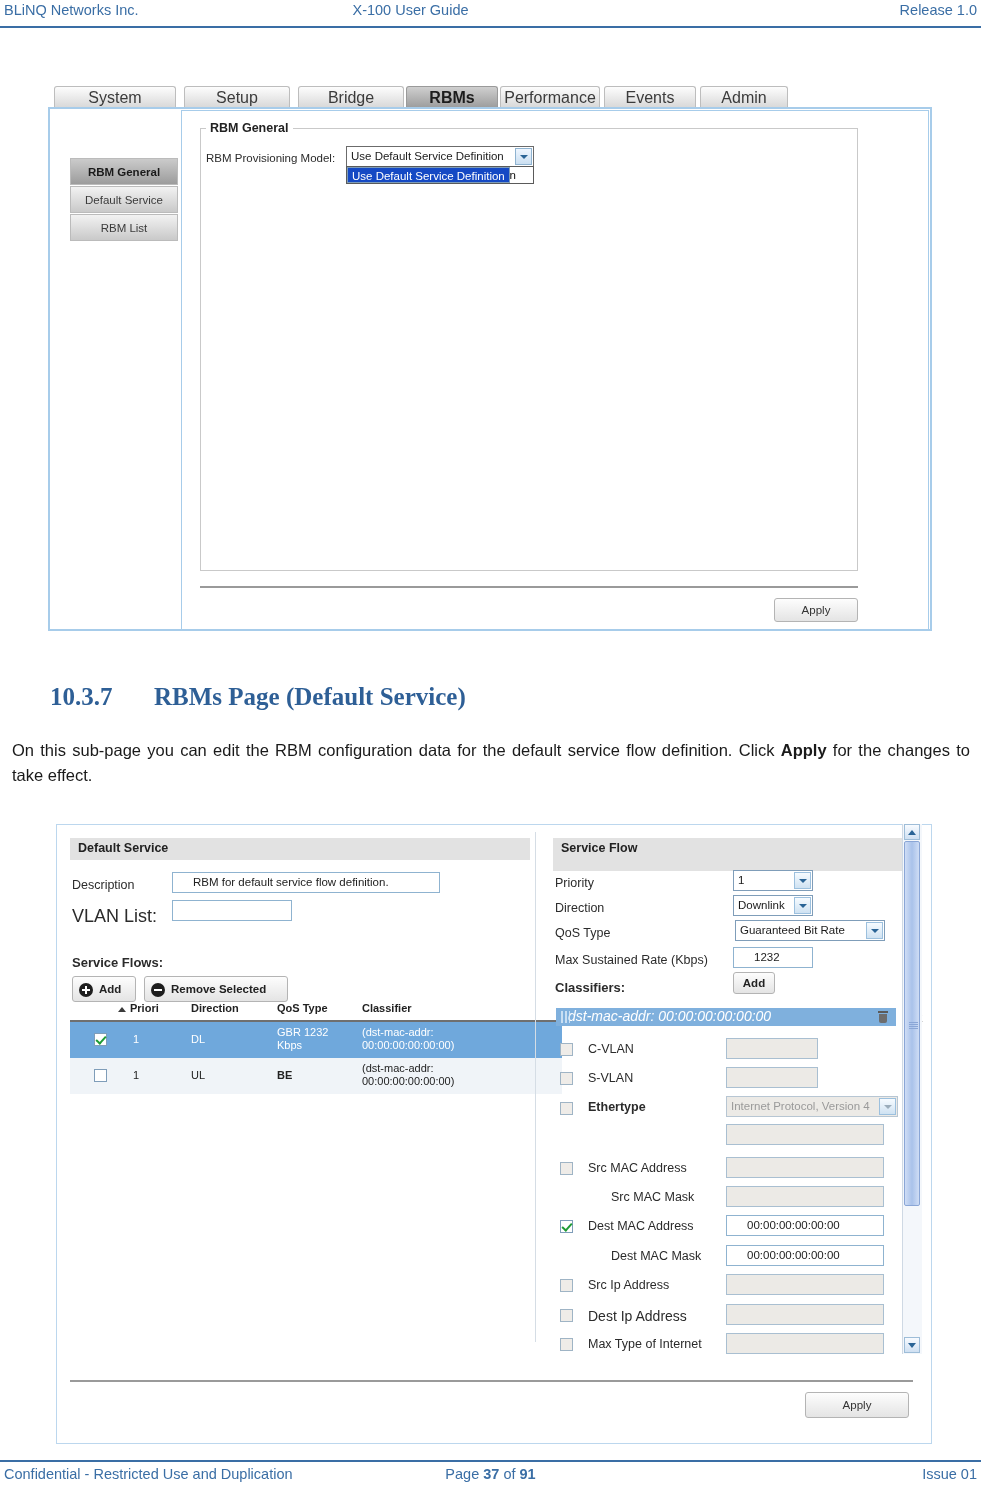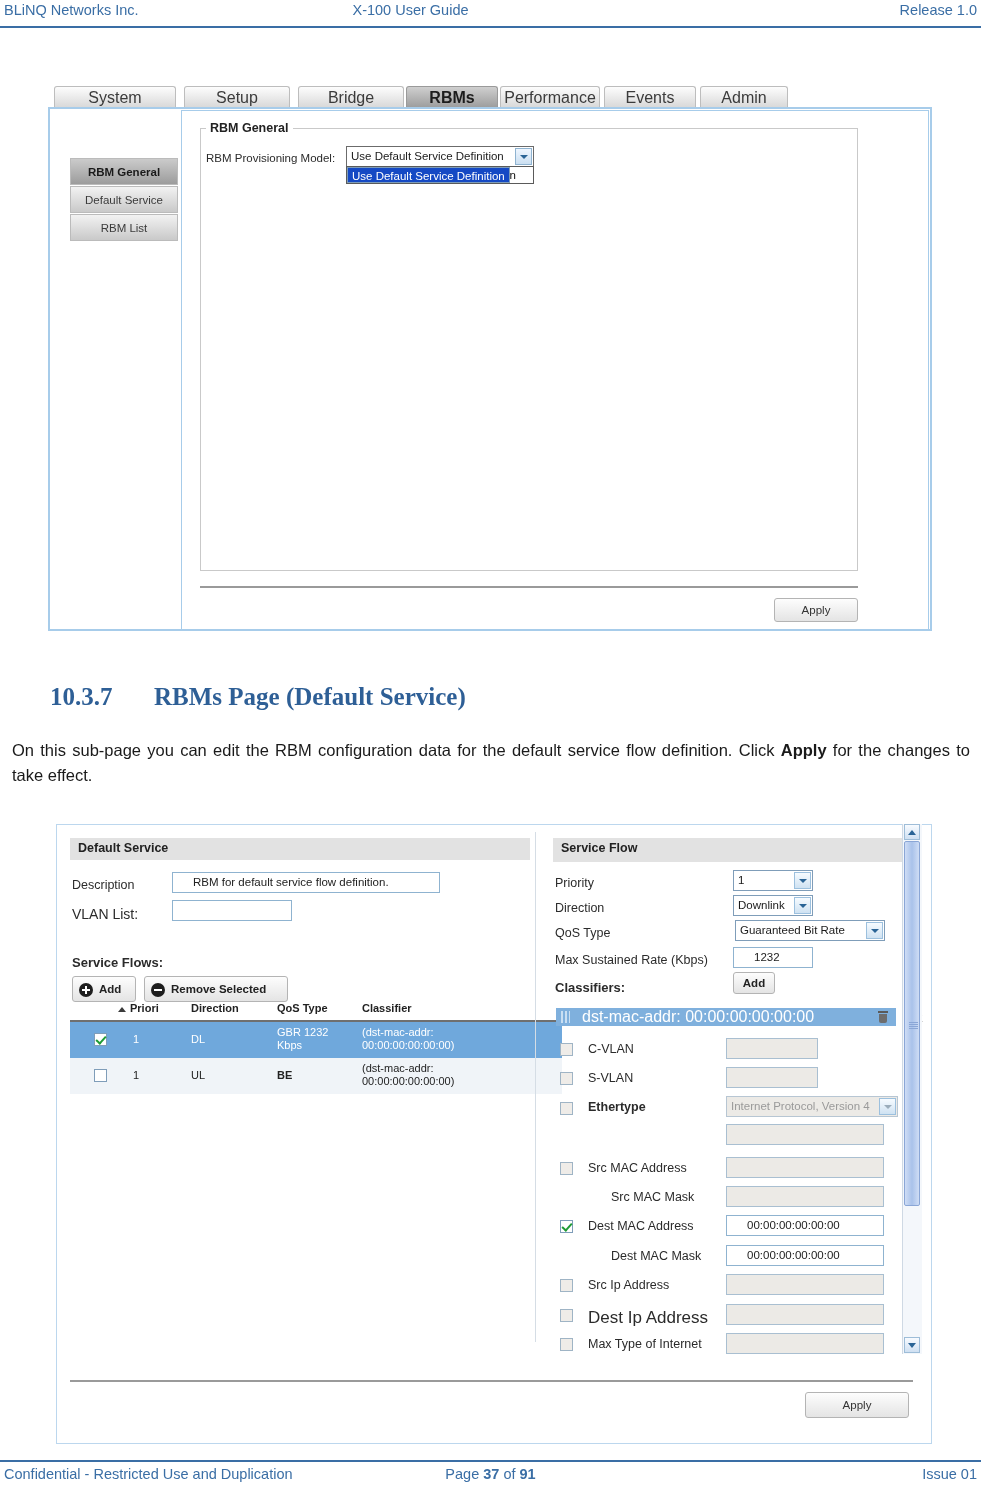--- a/index.html
+++ b/index.html
@@ -160,21 +160,21 @@
   .tbl .row.selected{background:#6fa8dc;color:#fff;}
   .tbl .row.alt{background:#f0f4f8;}
   .tbl .cell{position:absolute;font-size:11px;line-height:13px;}
   .sortarrow{position:absolute;width:0;height:0;
     border-left:4px solid transparent;border-right:4px solid transparent;
     border-bottom:5px solid #3b3b3b;}
 
   
   .chip{
     position:absolute;background:#7fb0dd;box-sizing:border-box;
-    font-size:16px;color:#ffffff;line-height:17px;padding-left:26px;
+    font-size:14px;color:#ffffff;line-height:17px;padding-left:12px;font-style:italic;
   }
   .chip .grip{
     position:absolute;left:5px;top:3px;width:9px;height:12px;
     background-image:
       linear-gradient(to right,#d7e8f7 2px,transparent 2px),
       linear-gradient(to right,#d7e8f7 2px,transparent 2px);
     background-size:4px 2px;background-repeat:repeat;
     opacity:.85;
   }
   .trash{position:absolute;width:10px;height:12px;}
@@ -271,21 +271,21 @@
 
   <div class="grouphdr" style="left:22px;top:14px;width:460px;height:22px;line-height:21px;">
     <span>Default Service</span>
   </div>
 
   <div class="lbl" style="left:24px;top:54px;font-size:12.5px;">Description</div>
   <div class="tinput" style="left:124px;top:48px;width:268px;">
     <span>RBM for default service flow definition.</span>
   </div>
 
-  <div class="lbl" style="left:24px;top:82px;font-size:14px;">VLAN List:</div>
+  <div class="lbl" style="left:24px;top:82px;font-size:18px;">VLAN List:</div>
   <div class="tinput" style="left:124px;top:76px;width:120px;">
     <span></span>
   </div>
 
   <div class="lbl b" style="left:24px;top:131px;font-size:13px;">Service Flows:</div>
 
   <div class="btn bold" style="left:24px;top:152px;width:64px;height:26px;line-height:25px;text-align:left;padding-left:26px;">
     <span style="position:absolute;left:6px;top:6px;width:14px;height:14px;border-radius:50%;background:#1e1e1e;">
       <span style="position:absolute;left:3px;top:6px;width:8px;height:2px;background:#fff;"></span>
       <span style="position:absolute;left:6px;top:3px;width:2px;height:8px;background:#fff;"></span>
@@ -319,21 +319,21 @@
       <span class="cb" style="left:24px;top:11px;"></span>
       <span class="cell" style="left:63px;top:11px;color:#222;">1</span>
       <span class="cell" style="left:121px;top:11px;color:#222;">UL</span>
       <span class="cell" style="left:207px;top:11px;color:#222;font-weight:bold;">BE</span>
       <span class="cell" style="left:292px;top:4px;width:140px;color:#222;">(dst-mac-addr: 00:00:00:00:00:00)</span>
     </div>
   </div>
 
   <div style="position:absolute;left:487px;top:8px;width:1px;height:510px;background:#d5dde5;"></div>
 
-  <div class="grouphdr" style="left:505px;top:14px;width:360px;height:24px;line-height:21px;">
+  <div class="grouphdr" style="left:505px;top:14px;width:360px;height:33px;line-height:21px;">
     <span>Service Flow</span>
   </div>
 
   <div class="lbl" style="left:507px;top:52px;font-size:12.5px;">Priority</div>
   <div class="sel" style="left:685px;top:46px;width:80px;">
     <span>1</span>
     <span class="arrow"></span>
   </div>
 
   <div class="lbl" style="left:507px;top:77px;font-size:12.5px;">Direction</div>
@@ -405,21 +405,21 @@
   <div class="lbl" style="left:563px;top:425px;font-size:12.5px;">Dest MAC Mask</div>
   <div class="tinput" style="left:678px;top:421px;width:158px;">
     <span>00:00:00:00:00:00</span></div>
 
   <span class="cb dis" style="left:512px;top:455px;"></span>
   <div class="lbl" style="left:540px;top:454px;font-size:12.5px;">Src Ip Address</div>
   <div class="tinput dis" style="left:678px;top:450px;width:158px;">
     <span></span></div>
 
   <span class="cb dis" style="left:512px;top:485px;"></span>
-  <div class="lbl" style="left:540px;top:484px;font-size:17px;">Dest Ip Address</div>
+  <div class="lbl" style="left:540px;top:484px;font-size:14px;">Dest Ip Address</div>
   <div class="tinput dis" style="left:678px;top:480px;width:158px;">
     <span></span></div>
 
   <span class="cb dis" style="left:512px;top:514px;"></span>
   <div class="lbl" style="left:540px;top:513px;font-size:12.5px;">Max Type of Internet</div>
   <div class="tinput dis" style="left:678px;top:509px;width:158px;">
     <span></span></div>
 
   <div class="scrollbar" style="left:854px;top:0px;width:20px;height:530px;">
     <div class="sb-btn sb-up" style="top:0;"></div>

